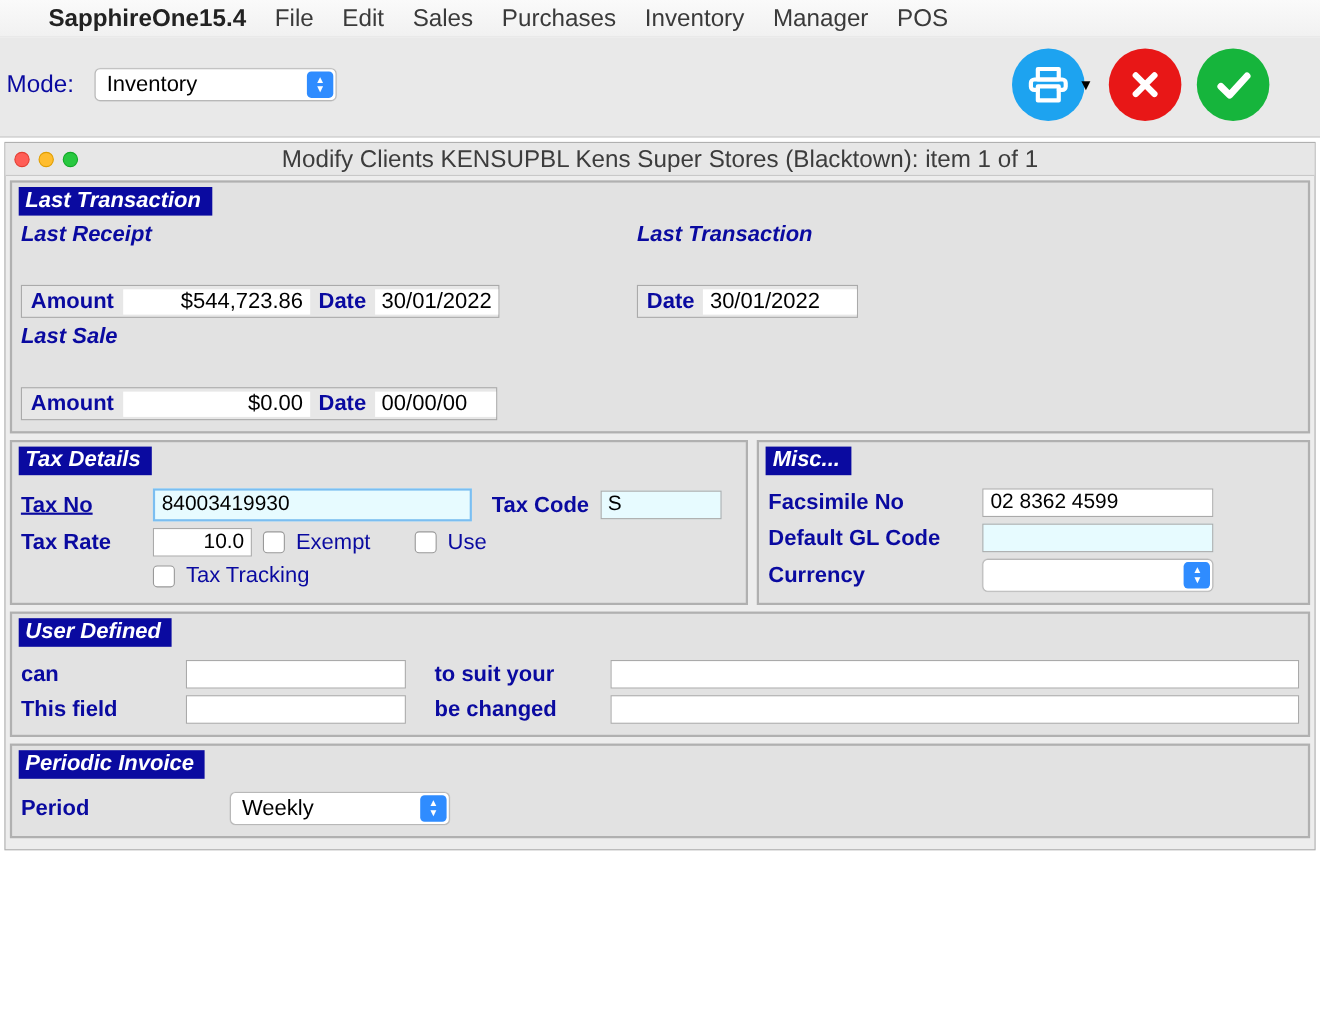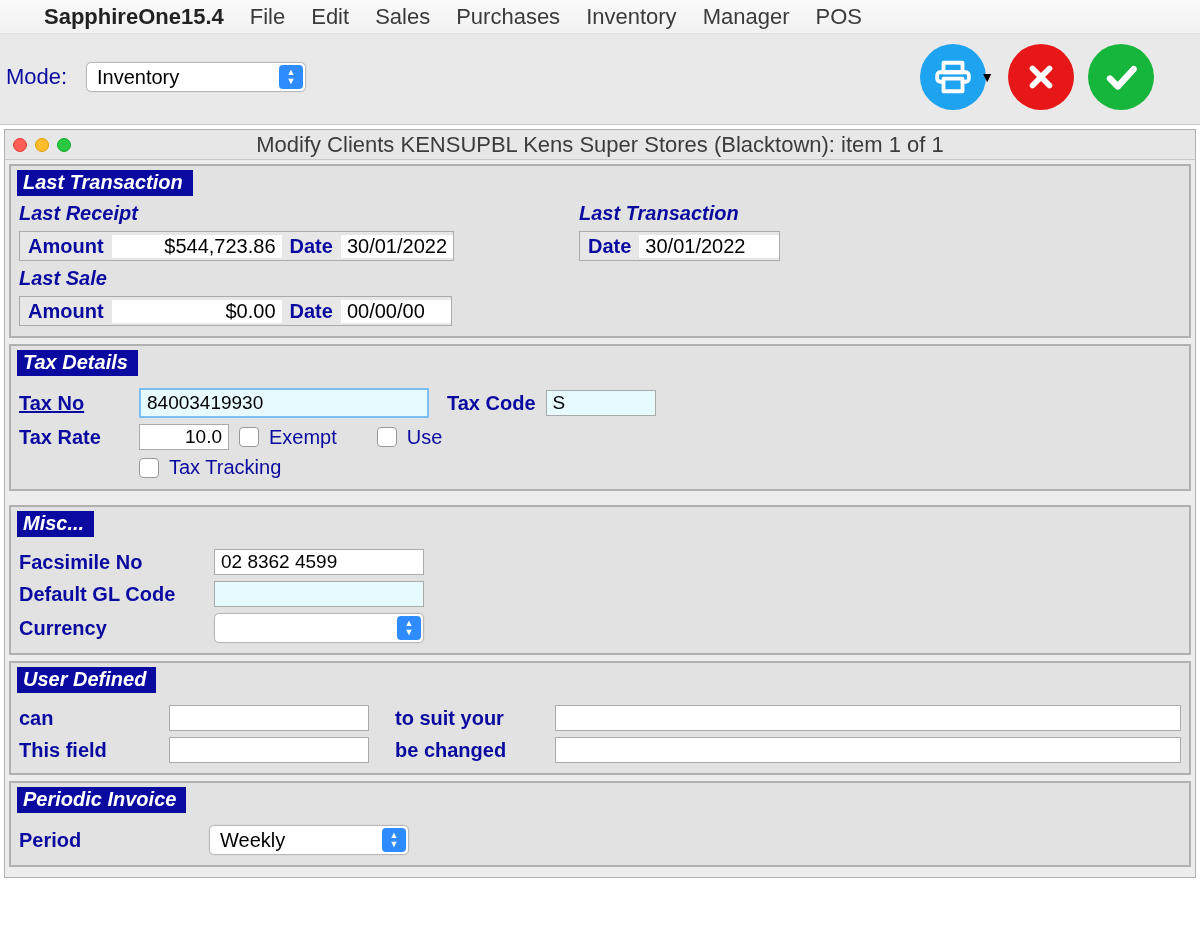--- a/index.html
+++ b/index.html
@@ -116,30 +116,30 @@
   .field-label { color:#0a0aa0; font-weight:700; font-size:20px; }
   .plain-input {
     background:#fff; border:1px solid #aaa; height:26px;
     font-size:19px; padding:1px 6px;
   }
   .plain-input.right { text-align:right; }
   .hl-input { background:#e7fbff; border:2px solid #7bbef1; }
   .hl-soft { background:#e7fbff; border:1px solid #aaa; }
   .readonly-box {
     display:inline-flex; align-items:center;
-    border:1px solid #aaa; background:#e7e7e7; height:30px;
+    border:1px solid #aaa; background:#e7e7e7; height:30px;margin-top:28px;
   }
   .readonly-box .lbl { color:#0a0aa0; font-weight:700; padding:0 8px; font-size:20px; }
   .readonly-box .val { background:#fff; padding:0 6px; font-size:20px; min-width:110px; text-align:right; }
   .readonly-box .val.left { text-align:left; }
   .mac-check {
     width:20px; height:20px; border:1px solid #999; border-radius:4px; background:#fff; display:inline-block; vertical-align:middle;
   }
   .row { display:flex; align-items:center; gap:10px; margin-top:6px; }
-  .two-col { display:flex; gap:8px;flex-direction:column; }
+  .two-col { display:flex; gap:8px; }
   .two-col > .panel { flex:1; }
   .underline-link { text-decoration: underline; }
 
   
   svg { display:block; }
 </style>
 </head>
 <body>
 
 <div class="menubar">

